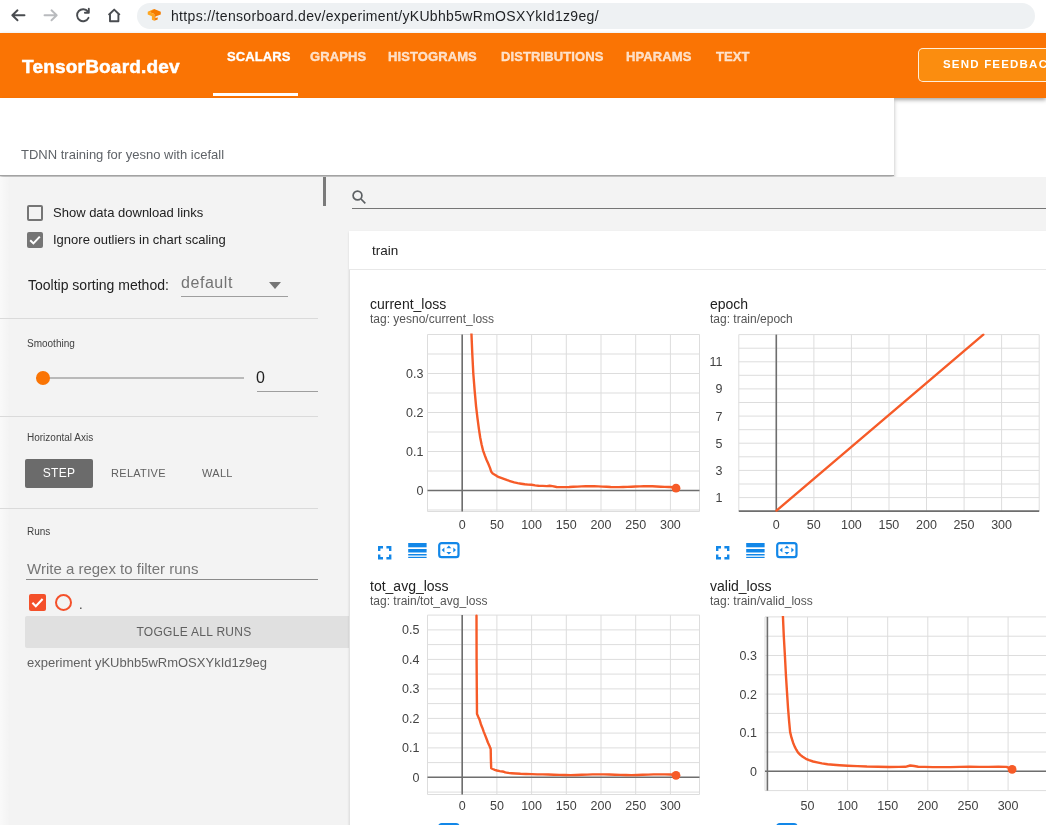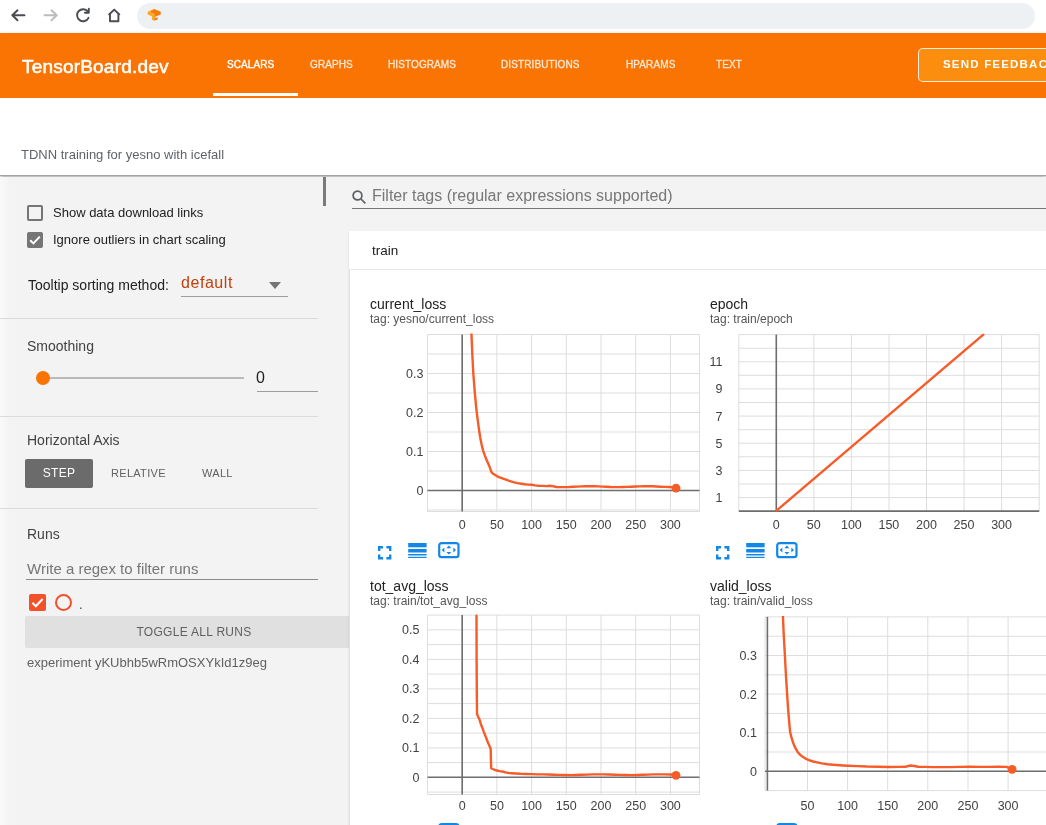--- a/index.html
+++ b/index.html
@@ -7,38 +7,38 @@
 #page { position:relative; width:1046px; height:825px; overflow:hidden; }
 .abs { position:absolute; }
 
 #chrome { position:absolute; left:0; top:0; width:1046px; height:33px; background:#fff; }
 #pill { position:absolute; left:137px; top:3px; width:898px; height:26px;
   border-radius:13px; background:#eef1f3; }
 #url { position:absolute; left:34px; top:5px; font-size:14px; color:#1e2023; letter-spacing:0.32px; }
 
 #appbar { position:absolute; left:0; top:33px; width:1046px; height:65px;
   background:#fa7404; box-shadow:0 2px 4px rgba(0,0,0,.35); }
-#logo { position:absolute; left:22px; top:23px; font-size:19px; font-weight:400;
+#logo { position:absolute; left:22px; top:23px; font-size:19px; font-weight:700;
   color:#fff; -webkit-text-stroke:0.55px #fff; letter-spacing:0.2px; }
-.nav { position:absolute; top:26px; font-size:10px; font-weight:400;
+.nav { position:absolute; top:16px; font-size:13px; font-weight:700;
   letter-spacing:0.1px; color:rgba(255,255,255,.75); -webkit-text-stroke:0.35px rgba(255,255,255,.75); }
 .nav.on { color:#fff; -webkit-text-stroke:0.35px #fff; }
 #scal-under { position:absolute; left:213px; top:60px; width:85px; height:3px; background:#fff; }
 #feedback { position:absolute; left:918px; top:15px; width:160px; height:34px;
   background:#fb8d0f; border:1.5px solid rgba(255,255,255,.85); border-radius:5px;
   color:#fff; font-size:11.5px; font-weight:700; letter-spacing:1.2px;
   line-height:31px; text-align:left; padding-left:24px; }
 
-#expbar { position:absolute; left:0; top:98px; width:1046px; height:78px; background:#fff;
+#expbar { position:absolute; left:0; top:98px; width:894px; height:78px; background:#fff;
   border-bottom:1px solid #a3a3a3; box-shadow:0 3px 4px rgba(0,0,0,.28); }
 #expname { position:absolute; left:21px; top:49px; font-size:13px; color:#5f6368; }
 
 #content { position:absolute; left:0; top:177px; width:1046px; height:648px; background:#f3f3f3; }
 .lbl15 { font-size:13px; color:#212121; }
-.lbl14 { font-size:14px; color:#424242; }
+.lbl14 { font-size:10px; color:#424242; }
 .divider { position:absolute; left:0; width:318px; height:1px; background:#dadada; }
 #sbar-thumb { position:absolute; left:323px; top:0px; width:3px; height:29px; background:#7a7a7a; }
 
 .cb { position:absolute; width:16px; height:16px; border-radius:2px; }
 .cb.empty { border:2px solid #757575; background:transparent; }
 .cb.grey { background:#757575; }
 .cb.orange { background:#f4502a; }
 .cb svg { position:absolute; left:0; top:0; }
 
 #stepbtn { position:absolute; left:25px; top:282px; width:68px; height:29px; background:#6b6b6b;
@@ -77,20 +77,21 @@
   </g>
   <g stroke="#494c50" stroke-width="1.9" fill="none" stroke-linejoin="round">
    <path d="M98.6 8.0 L104.2 2.6 L109.8 8.0 M100.0 7.0 L100.0 14.3 L108.4 14.3 L108.4 7.0"></path>
   </g>
  </svg>
  <div id="pill">
   <svg class="abs" style="left:10px;top:6px" width="14.5" height="12.5" viewBox="0 0 16 17" preserveAspectRatio="none">
    <polygon points="8,0 15.2,3.6 15.2,7.4 9.3,10.3 9.3,12.5 11.8,11.3 11.8,14.2 8,16.1 8,6.9 1.9,3.9" fill="#f57c00"></polygon>
    <polygon points="8,0 0.8,3.6 0.8,7.4 5.4,9.7 5.4,14.6 8,16.1 8,6.9 3.2,4.5" fill="#ffa722"></polygon>
   </svg>
+  <div id="url">https://tensorboard.dev/experiment/yKUbhb5wRmOSXYkId1z9eg/</div>
  </div>
 </div>
 
 <div id="appbar">
  <div id="logo">TensorBoard.dev</div>
  <span class="nav on" style="left:227px">SCALARS</span>
  <span class="nav" style="left:310px">GRAPHS</span>
  <span class="nav" style="left:388px">HISTOGRAMS</span>
  <span class="nav" style="left:501px">DISTRIBUTIONS</span>
  <span class="nav" style="left:626px">HPARAMS</span>
@@ -110,21 +111,21 @@
  <div class="cb empty abs" style="left:27px;top:28px"></div>
  <div class="lbl15 abs" style="left:53px;top:28px">Show data download links</div>
  <div class="cb grey abs" style="left:27px;top:55px">
    <svg width="16" height="16" viewBox="0 0 16 16">
           <path d="M3.2 8.2 L6.4 11.4 L12.8 4.6" stroke="#fff" stroke-width="2" fill="none"></path>
         </svg>
  </div>
  <div class="lbl15 abs" style="left:53px;top:55px">Ignore outliers in chart scaling</div>
 
  <div class="abs" style="left:28px;top:100px;font-size:14px;color:#212121">Tooltip sorting method:</div>
- <div class="abs" style="left:181px;top:97px;font-size:16px;letter-spacing:0.55px;color:#c2410c">default</div>
+ <div class="abs" style="left:181px;top:97px;font-size:16px;letter-spacing:0.55px;color:#737373">default</div>
  <div class="abs" style="left:181px;top:119px;width:107px;height:1px;background:#9e9e9e"></div>
  <svg class="abs" style="left:269px;top:105px" width="12" height="7" viewBox="0 0 12 7">
         <path d="M0 0 L12 0 L6 7 Z" fill="#757575"></path>
       </svg>
 
  <div class="divider" style="top:141px"></div>
 
  <div class="lbl14 abs" style="left:27px;top:161px">Smoothing</div>
  <div class="abs" style="left:36px;top:200px;width:208px;height:2px;background:#b9b9b9"></div>
  <div class="abs" style="left:36px;top:194px;width:14px;height:14px;border-radius:50%;background:#fa7404"></div>
@@ -151,21 +152,20 @@
  </div>
  <div class="abs" style="left:55px;top:417px;width:17px;height:17px;border-radius:50%;border:2px solid #f4502a"></div>
  <div class="abs" style="left:79px;top:420px;font-size:13px;color:#424242">.</div>
  <div id="toggle">TOGGLE ALL RUNS</div>
  <div class="abs" style="left:27px;top:478px;font-size:13px;color:#616161">experiment yKUbhb5wRmOSXYkId1z9eg</div>
 
  <svg class="abs" style="left:352px;top:13px" width="14" height="14" viewBox="0 0 14 14">
    <circle cx="5.5" cy="5.5" r="4.4" fill="none" stroke="#5c6063" stroke-width="1.7"></circle>
    <line x1="9" y1="9" x2="13.3" y2="13.3" stroke="#5c6063" stroke-width="1.7"></line>
  </svg>
- <div class="abs" style="left:372px;top:10px;font-size:16px;color:#777">Filter tags (regular expressions supported)</div>
  <div id="filter-underline"></div>
 
  <div id="card"></div>
  <div id="card-head">train</div>
 </div>
 
 <div class="ctitle" style="left:370px;top:296px">current_loss</div>
 <div class="ctag" style="left:370px;top:312px">tag: yesno/current_loss</div>
 <div class="ctitle" style="left:710px;top:296px">epoch</div>
 <div class="ctag" style="left:710px;top:312px">tag: train/epoch</div>

